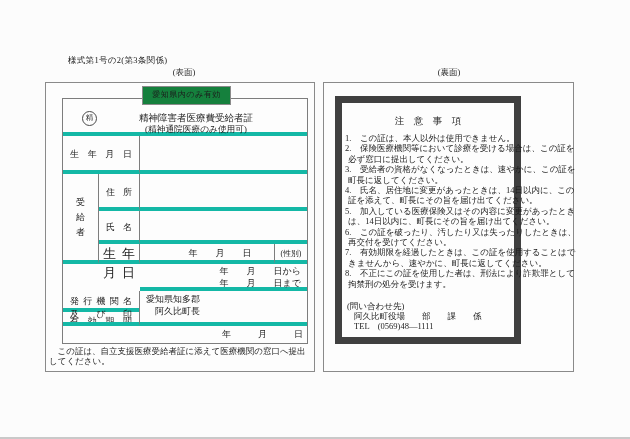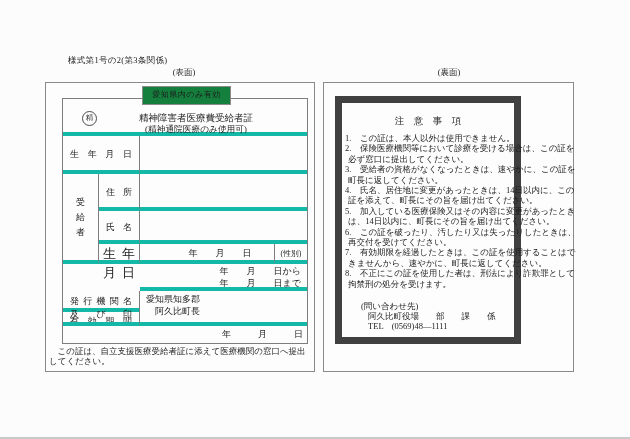--- a/index.html
+++ b/index.html
@@ -73,21 +73,21 @@
   }
 
   
   .notes-box{
     position:absolute;left:11px;top:13px;width:186px;height:248px;
     border:7px solid #404040;box-sizing:border-box;
   }
   .notes-heading{margin-top:12px;text-align:center;font-size:9.5px;line-height:12px;}
   .notes-list{margin-top:6px;padding:0 3px;font-size:8.5px;line-height:10.4px;}
   .note{white-space:pre;padding-left:3px;text-indent:-3px;}
-  .contact{position:absolute;left:19px;top:198px;font-size:8.5px;line-height:10.2px;}
+  .contact{position:absolute;left:5px;top:198px;font-size:8.5px;line-height:10.2px;}
   .contact .indent{padding-left:7px;}
 </style>
 </head>
 <body>
 
 <div class="page">
 
   <div class="form-number">様式第1号の2(第3条関係)</div>
   <div class="caption front">(表面)</div>
   <div class="caption back">(裏面)</div>

